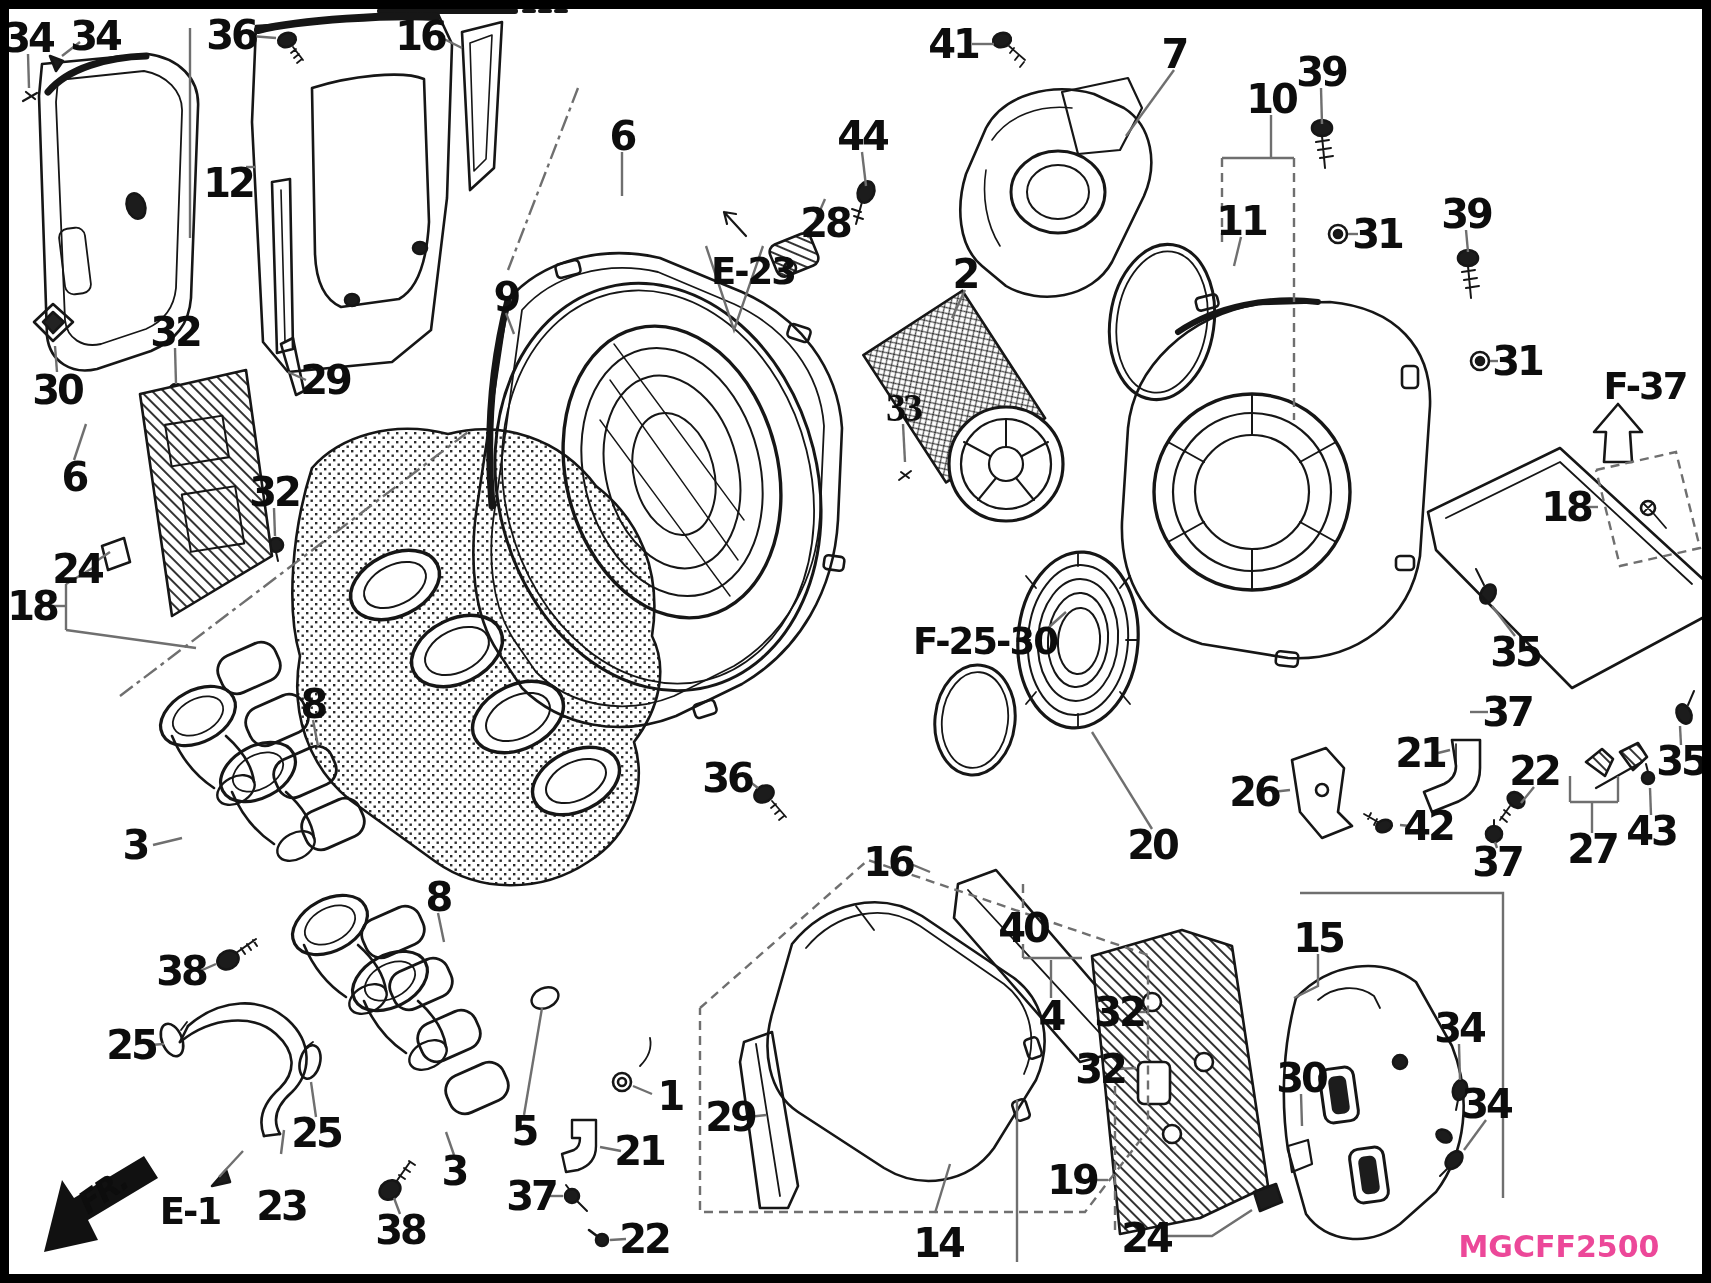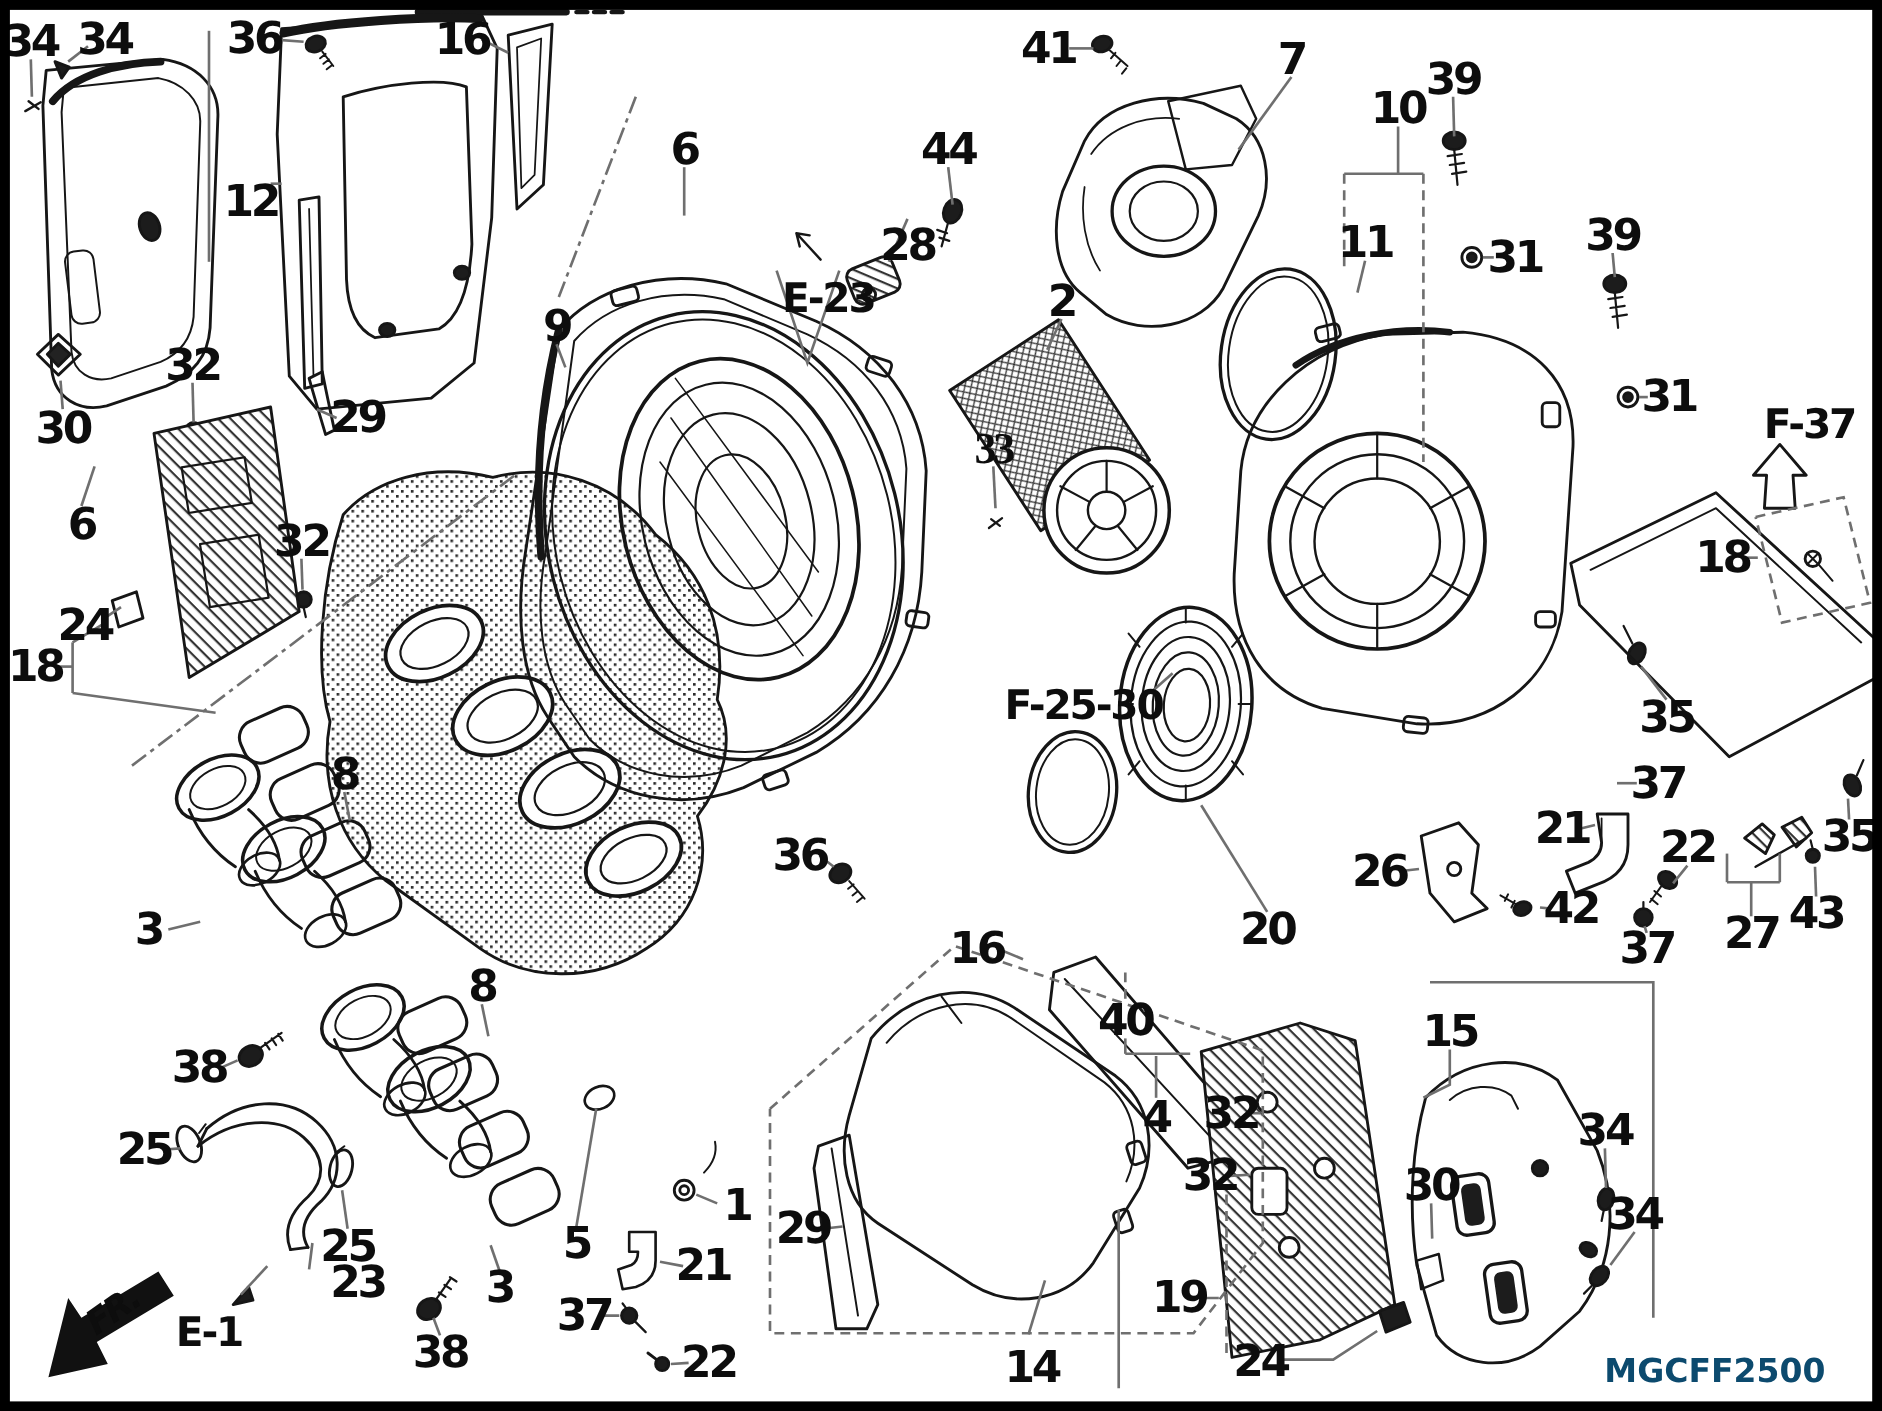--- a/index.html
+++ b/index.html
@@ -7,21 +7,21 @@
         font-family:"DejaVu Sans",sans-serif;}
   #frame{position:absolute;inset:0;border:9px solid #000;pointer-events:none;z-index:40;}
   #art-layer,#lead-layer{position:absolute;left:0;top:0;z-index:5;}
   #lead-layer{z-index:8;}
   #callout-layer{position:absolute;left:0;top:0;width:100%;height:100%;z-index:20;}
   .callout{position:absolute;transform:translate(-50%,-50%);
            font:700 40px/1 "DejaVu Sans",sans-serif;letter-spacing:-3px;color:#0d0d0d;
            white-space:nowrap;}
   .callout.ref{font-size:37px;letter-spacing:-2px;}
   #diagram-code{position:absolute;left:1559px;top:1247px;transform:translate(-50%,-50%);
-           font:700 30px/1 "DejaVu Sans",sans-serif;color:#0c4a6e;letter-spacing:0px;z-index:20;}
+           font:700 30px/1 "DejaVu Sans",sans-serif;color:#ec4899;letter-spacing:0px;z-index:20;}
   #leads polyline{stroke:#6f6f6f;stroke-width:2.4;fill:none;}
 </style>
 </head>
 <body>
 
 <div id="page">
   <svg id="art-layer" width="1711" height="1283" viewBox="0 0 1711 1283">
     <defs>
       <pattern id="dotP" width="9" height="9" patternUnits="userSpaceOnUse">
         <rect width="9" height="9" fill="#ffffff"></rect>
@@ -474,21 +474,21 @@
       <div class="callout" style="left: 1254px; top: 792px; transform: translate(-50%, -50%);">26</div>
       <div class="callout" style="left: 1428px; top: 826px; transform: translate(-50%, -50%);">42</div>
       <div class="callout" style="left: 1497px; top: 862px; transform: translate(-50%, -50%);">37</div>
       <div class="callout" style="left: 1592px; top: 849px; transform: translate(-50%, -50%);">27</div>
       <div class="callout" style="left: 1651px; top: 831px; transform: translate(-50%, -50%);">43</div>
       <div class="callout" style="left: 1681px; top: 761px; transform: translate(-50%, -50%);">35</div>
       <div class="callout" style="left: 1152px; top: 845px; transform: translate(-50%, -50%);">20</div>
       <div class="callout" style="left: 181px; top: 971px; transform: translate(-50%, -50%);">38</div>
       <div class="callout" style="left: 131px; top: 1045px; transform: translate(-50%, -50%);">25</div>
       <div class="callout" style="left: 316px; top: 1133px; transform: translate(-50%, -50%);">25</div>
-      <div class="callout" style="left: 281px; top: 1166px; transform: translate(-50%, -50%); margin-left: 44px;">23</div>
+      <div class="callout" style="left: 281px; top: 1206px; transform: translate(-50%, -50%);">23</div>
       <div class="callout" style="left: 400px; top: 1230px; transform: translate(-50%, -50%);">38</div>
       <div class="callout" style="left: 454px; top: 1171px; transform: translate(-50%, -50%);">3</div>
       <div class="callout" style="left: 524px; top: 1131px; transform: translate(-50%, -50%);">5</div>
       <div class="callout" style="left: 531px; top: 1196px; transform: translate(-50%, -50%);">37</div>
       <div class="callout" style="left: 438px; top: 897px; transform: translate(-50%, -50%);">8</div>
       <div class="callout" style="left: 670px; top: 1096px; transform: translate(-50%, -50%);">1</div>
       <div class="callout" style="left: 639px; top: 1151px; transform: translate(-50%, -50%);">21</div>
       <div class="callout" style="left: 644px; top: 1239px; transform: translate(-50%, -50%);">22</div>
       <div class="callout" style="left: 730px; top: 1117px; transform: translate(-50%, -50%);">29</div>
       <div class="callout" style="left: 938px; top: 1231px; transform: translate(-50%, -50%); margin-top: 12px;">14</div>

